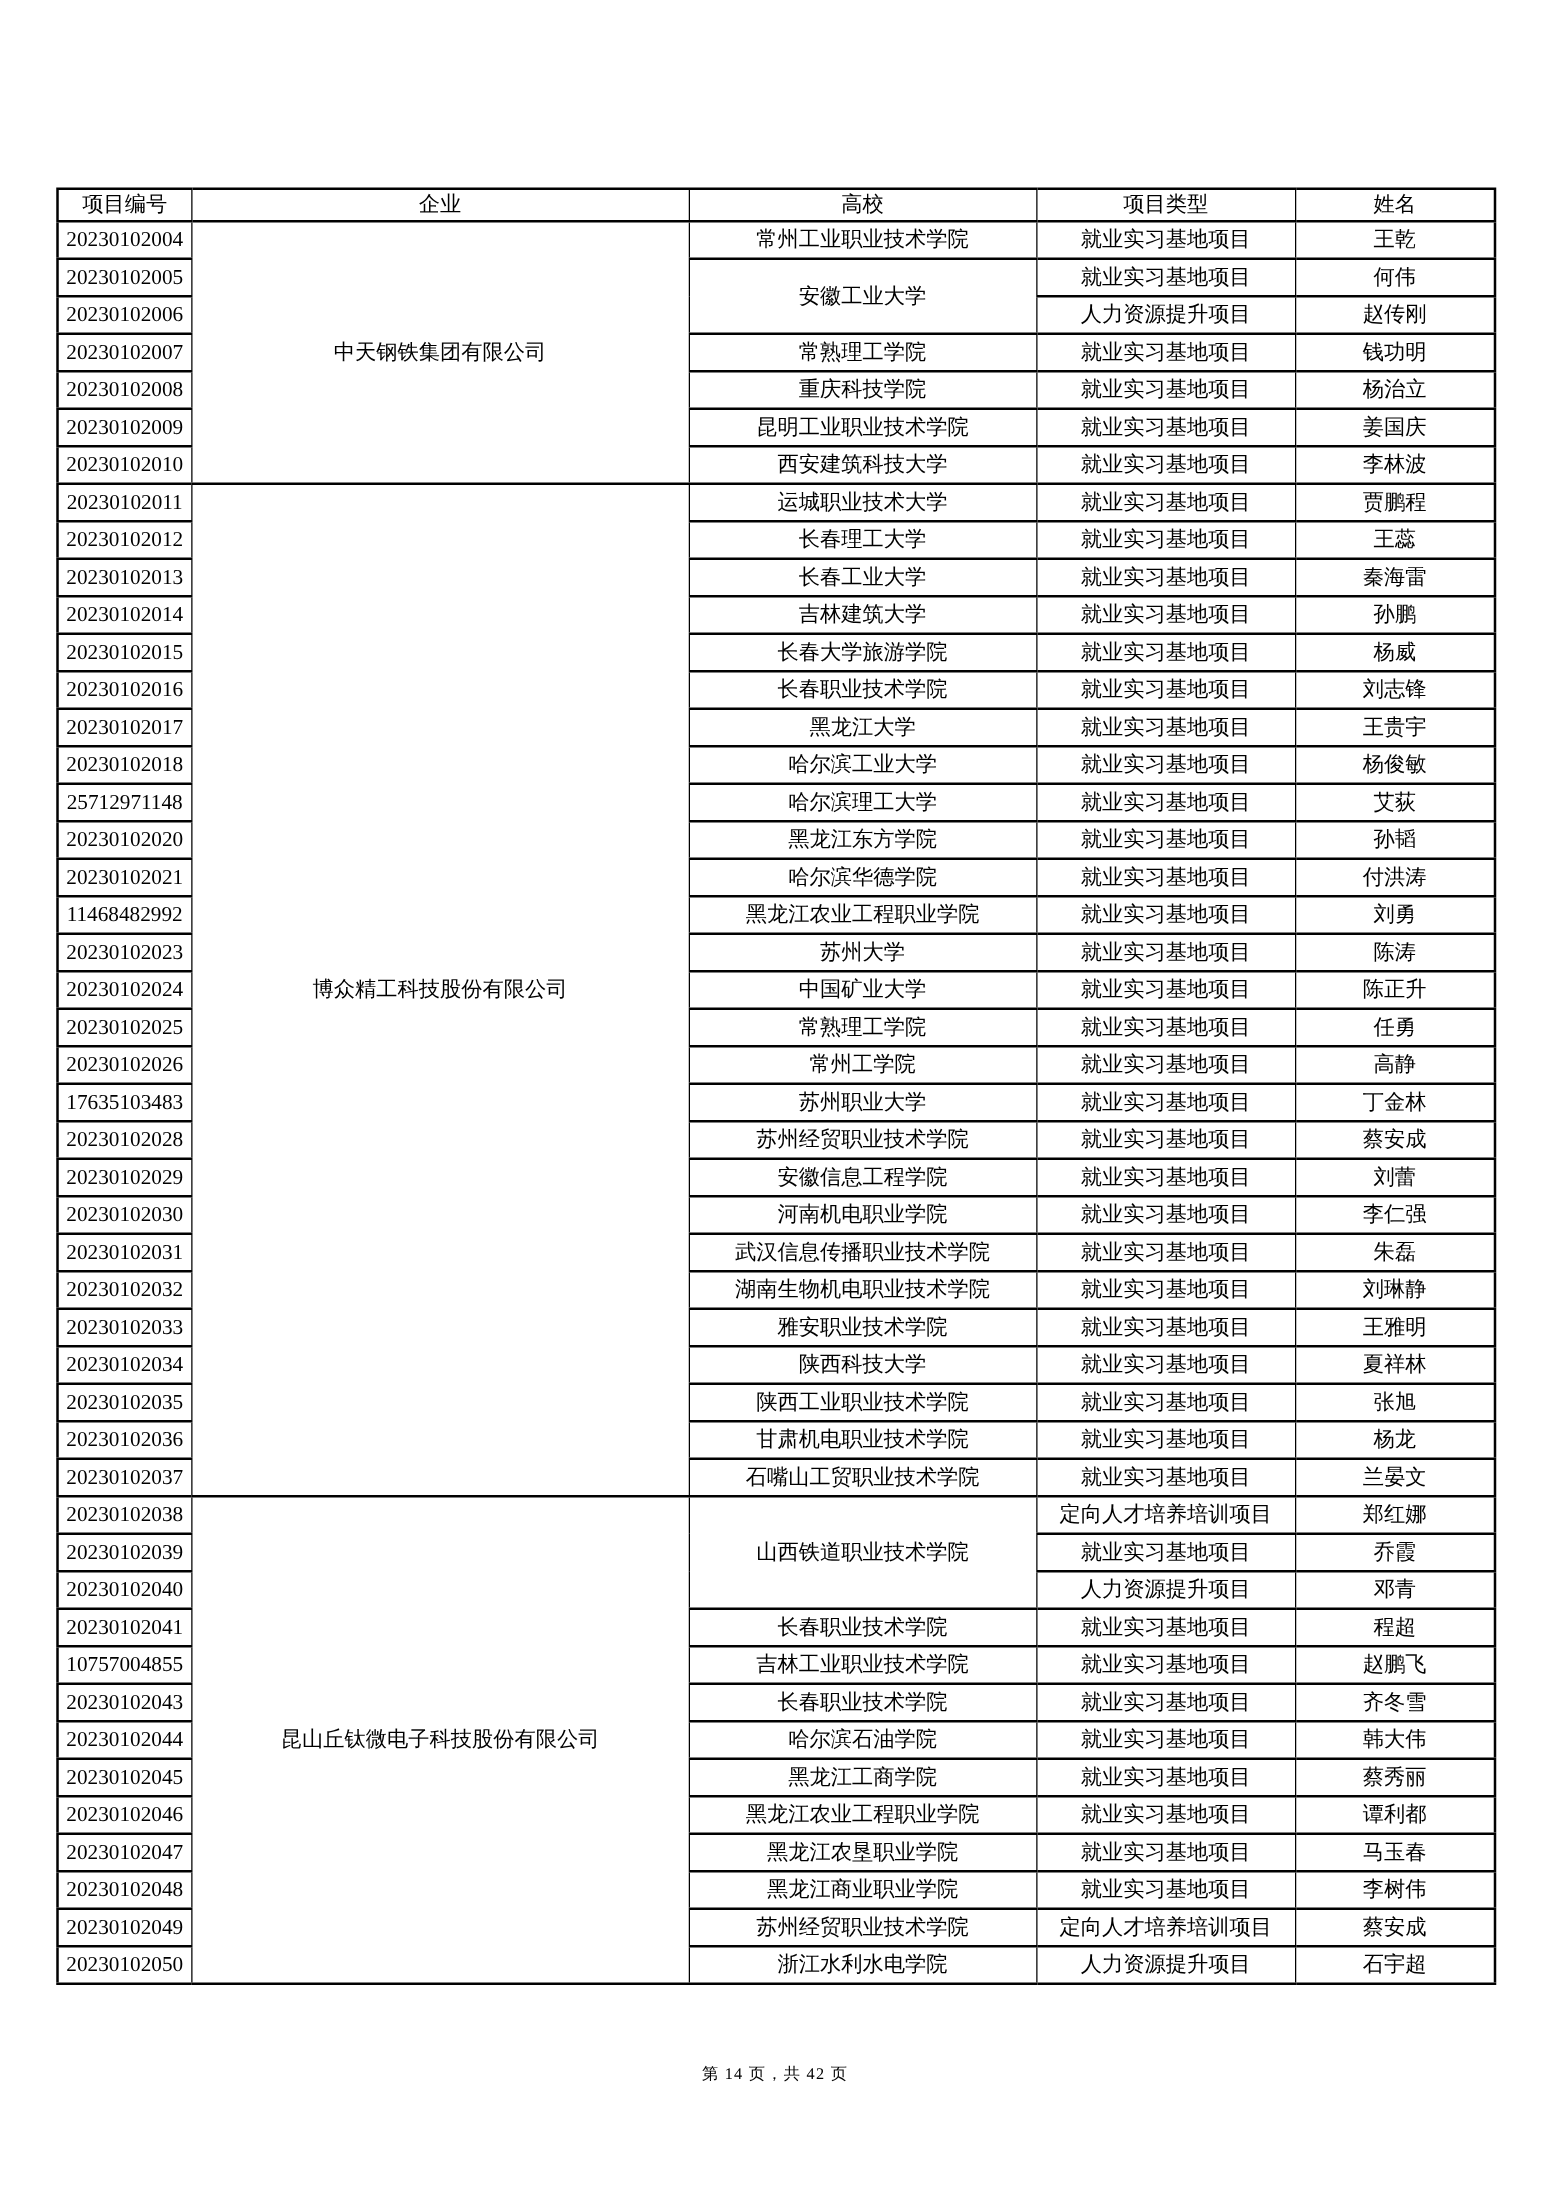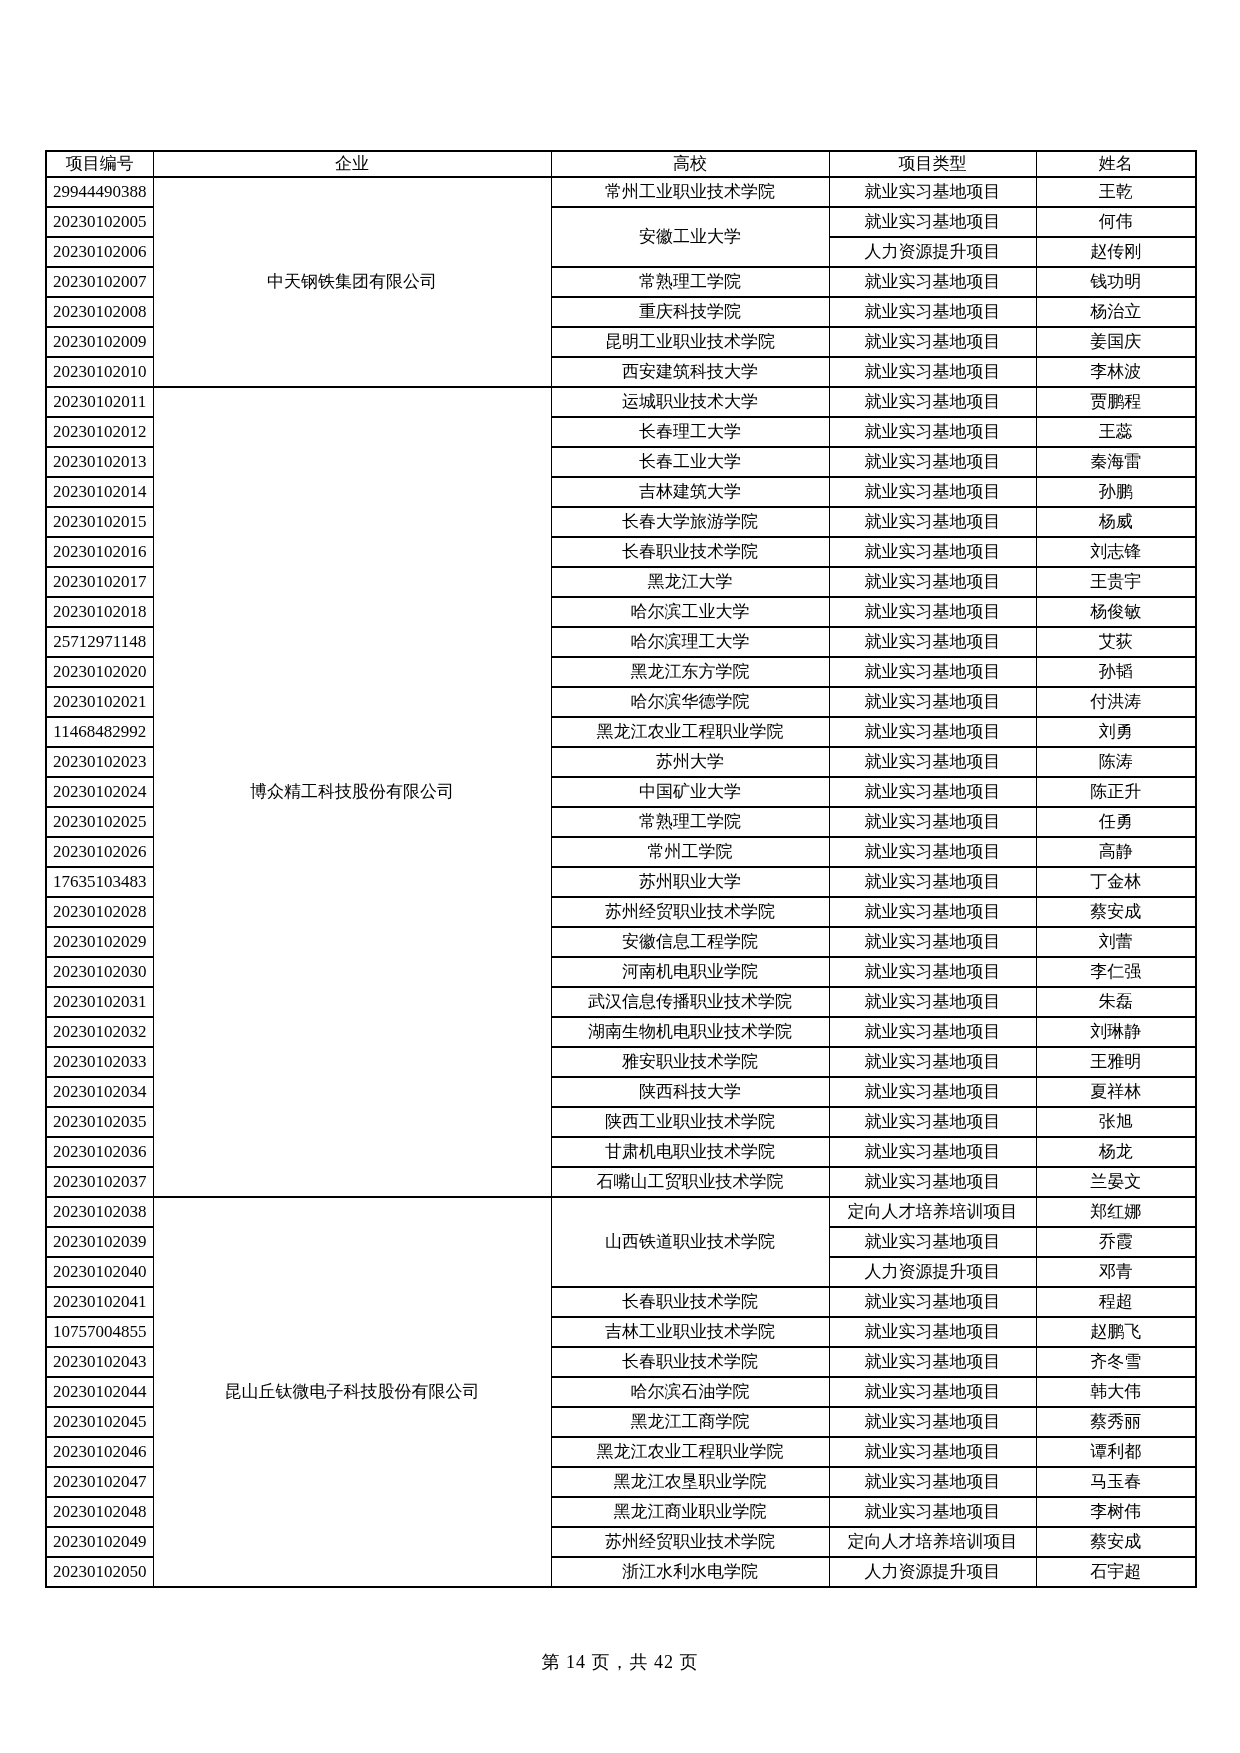--- a/index.html
+++ b/index.html
@@ -46,21 +46,21 @@
   }
   table.roster tbody td {
     height: 28px;
   }
   .footer {
     position: absolute;
     left: 0;
     top: 1650px;
     width: 1240px;
     text-align: center;
-    font-size: 18px;
+    font-size: 13px;
     letter-spacing: 1px;
   }
 </style>
 </head>
 <body>
 
 <div class="page">
 
   <table class="roster">
     <colgroup>
@@ -74,21 +74,21 @@
         <tr>
           <th>项目编号</th>
           <th>企业</th>
           <th>高校</th>
           <th>项目类型</th>
           <th>姓名</th>
         </tr>
       </thead>
     <tbody>
         <tr>
-          <td>29944490388</td>
+          <td>20230102004</td>
           <td rowspan="7">中天钢铁集团有限公司</td>
           <td>常州工业职业技术学院</td>
           <td>就业实习基地项目</td>
           <td>王乾</td>
         </tr>
         <tr>
           <td>20230102005</td>
           <td rowspan="2">安徽工业大学</td>
           <td>就业实习基地项目</td>
           <td>何伟</td>

